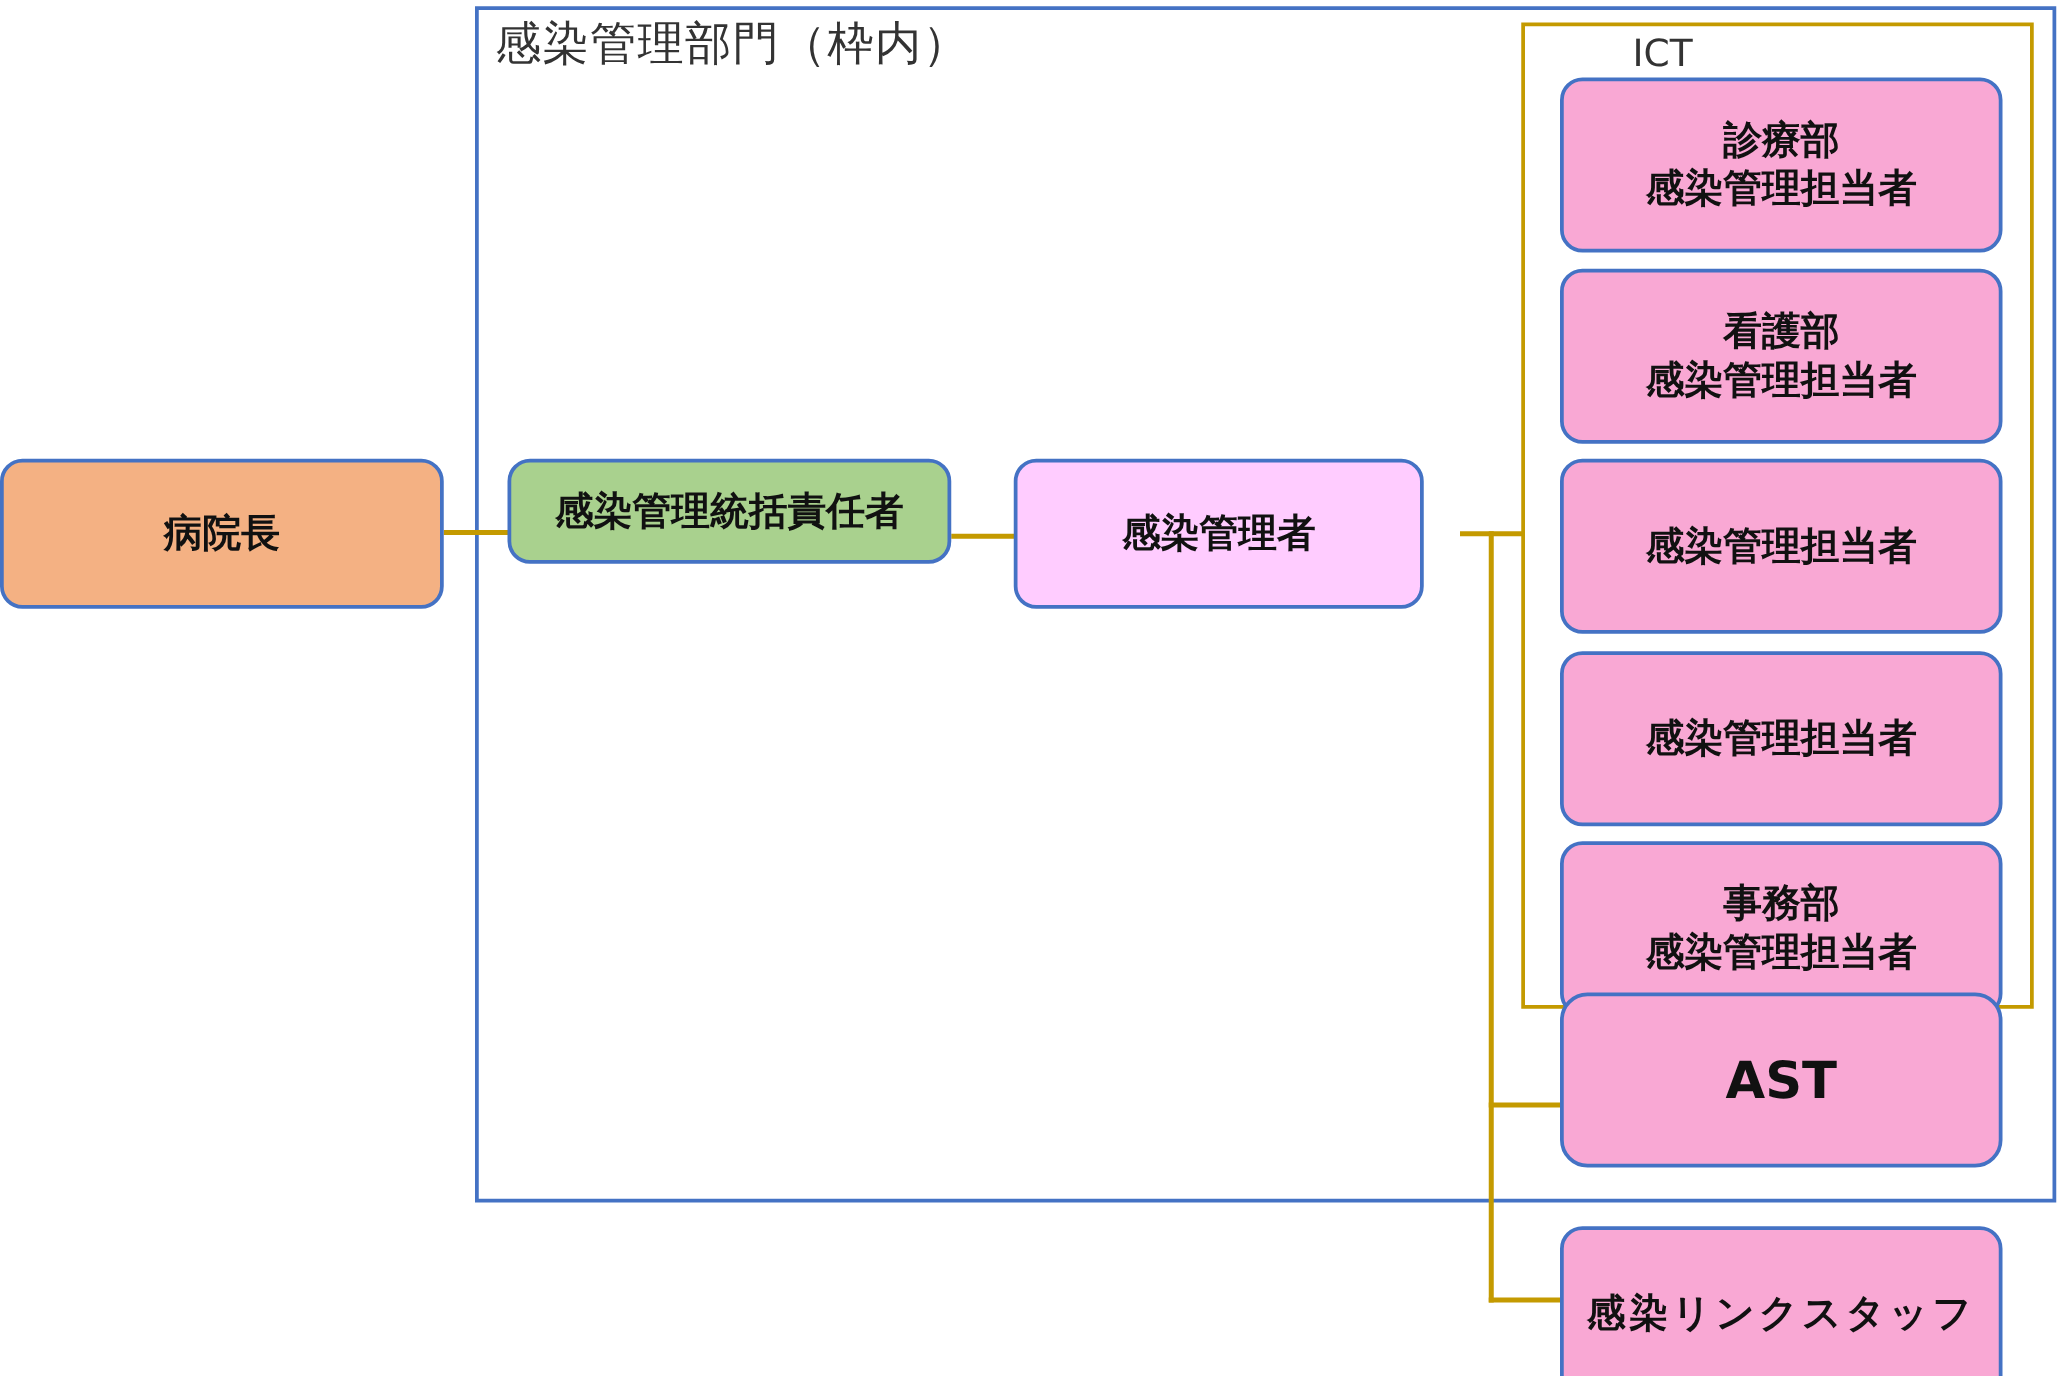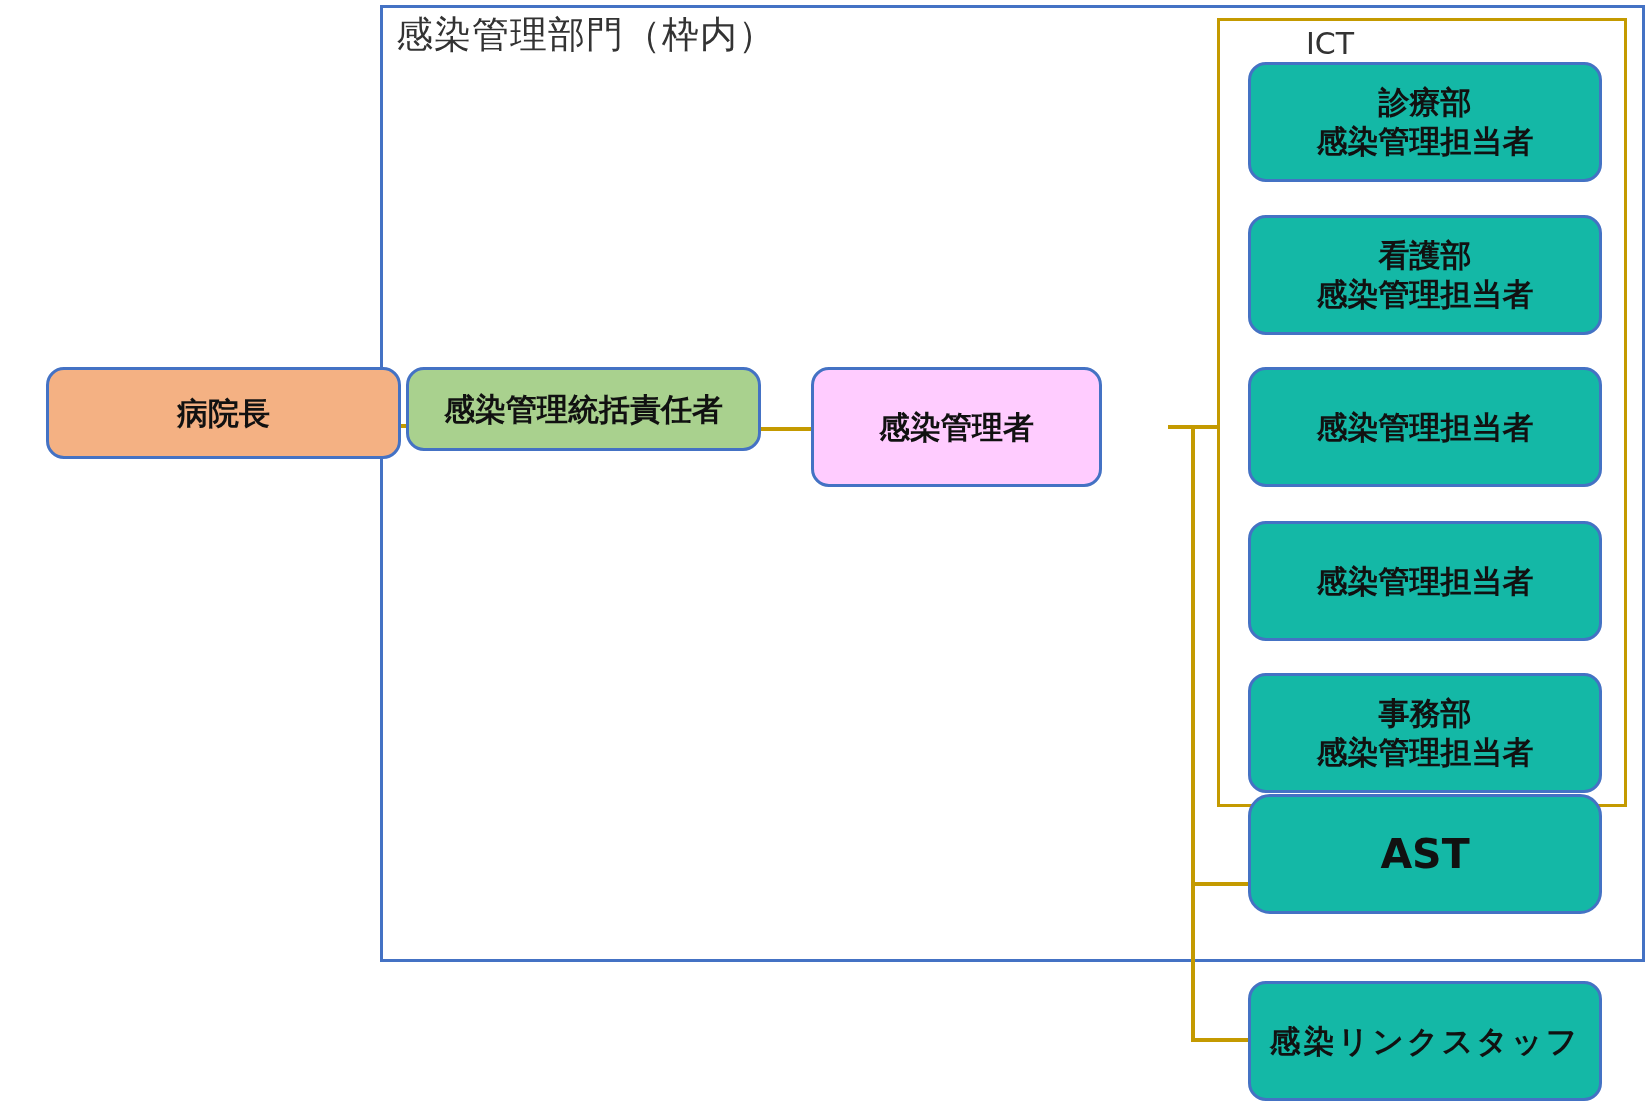--- a/index.html
+++ b/index.html
@@ -9,24 +9,24 @@
                  border: 3px solid #4472C4; box-sizing: border-box; }
   .frame-title { position: absolute; left: 396px; top: 10px; font-size: 37px; color: #333333;
                  font-weight: normal; letter-spacing: 1px; white-space: nowrap; }
   .frame-ict { position: absolute; left: 1217px; top: 18px; width: 410px; height: 789px;
                border: 3px solid #C49A00; box-sizing: border-box; }
   .ict-label { position: absolute; left: 1306px; top: 26px; font-size: 30px; color: #333333; }
   .node { position: absolute; box-sizing: border-box; border: 3px solid #4472C4; border-radius: 18px;
           display: flex; align-items: center; justify-content: center; text-align: center;
           font-weight: bold; color: #111111; font-size: 31px; line-height: 39px; }
   .node .line { display: block; white-space: nowrap; }
-  .node-director { left: 0px; top: 367px; width: 355px; height: 92px; background: #F4B183; margin-left: 46px; }
+  .node-director { left: 0px; top: 367px; width: 355px; height: 120px; background: #F4B183; }
   .node-chief { left: 406px; top: 367px; width: 355px; height: 84px; background: #A9D18E; }
-  .node-manager { left: 811px; top: 367px; width: 291px; height: 120px; background: #FFCCFF; }
-  .node-dept { left: 1248px; width: 354px; height: 120px; background: #14b8a6; }
+  .node-manager { left: 811px; top: 367px; width: 328px; height: 120px; background: #FFCCFF; }
+  .node-dept { left: 1248px; width: 354px; height: 140px; background: #f9a8d4; }
   .conn { position: absolute; background: #C49A00; }
 </style>
 </head>
 <body>
 
 <div class="frame-outer"></div>
 <div class="frame-title">感染管理部門（枠内）</div>
 <div class="frame-ict"></div>
 <div class="ict-label">ICT</div>
 

